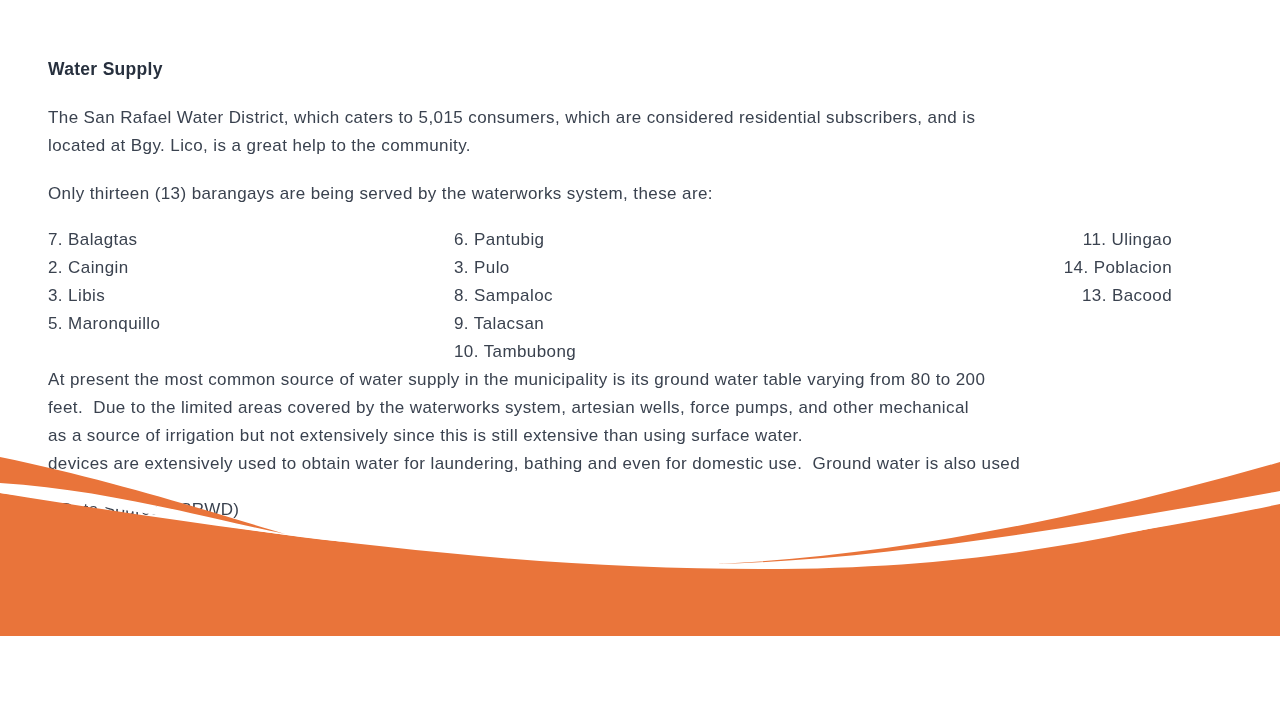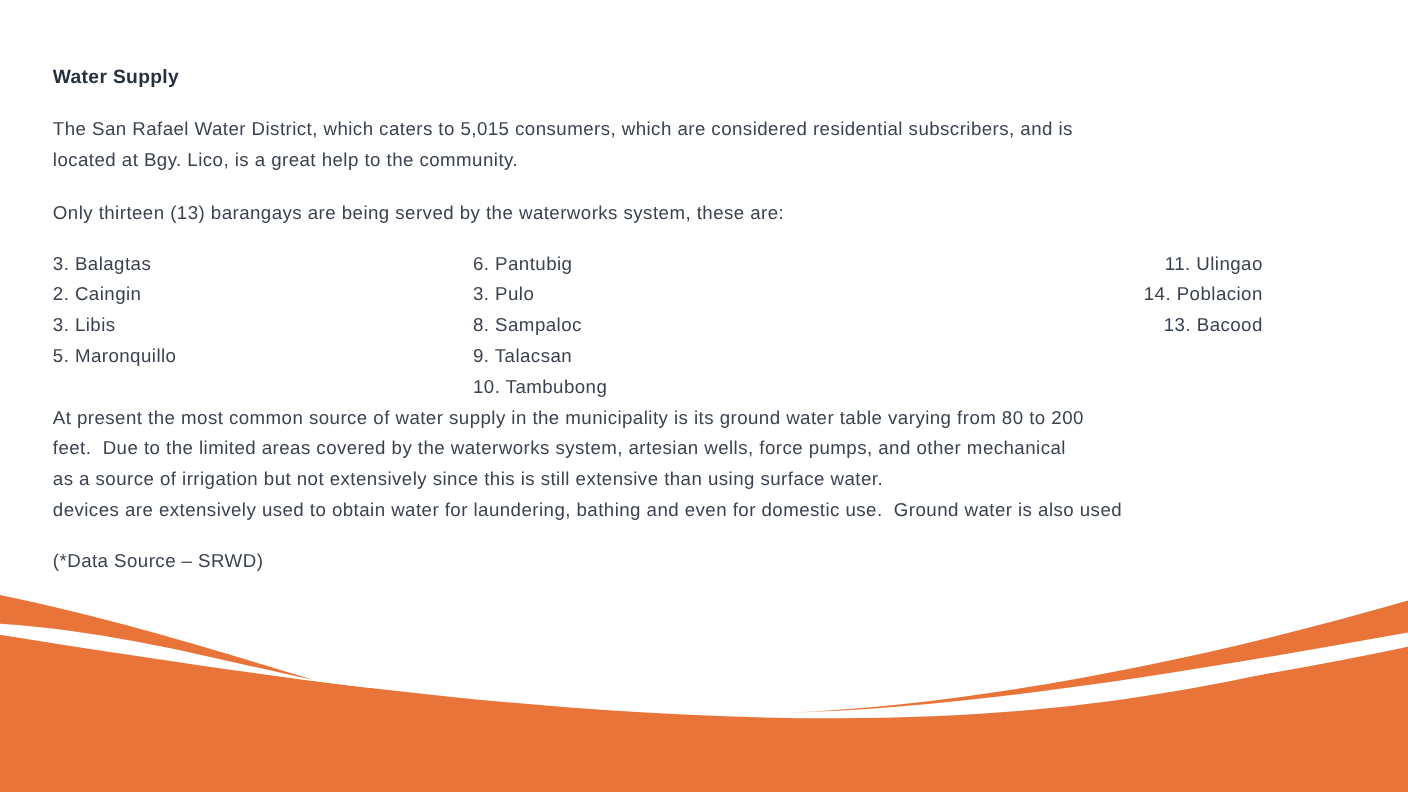--- a/index.html
+++ b/index.html
@@ -11,21 +11,21 @@
   * { margin: 0; padding: 0; box-sizing: border-box; }
   html, body { width: 1280px; height: 720px; }
   body {
     font-family: "Liberation Sans", "DejaVu Sans", sans-serif;
     background: var(--background);
     overflow: hidden;
   }
   .page {
     position: relative;
     width: 1280px;
-    height: 720px;
+    height: 636px;
     background: var(--background);
     overflow: hidden;
   }
   .content {
     position: absolute;
     top: 58px;
     left: 48px;
     width: 1150px;
     color: var(--text-color);
     font-size: 17px;
@@ -41,21 +41,21 @@
     margin-bottom: 24px;
   }
   .para { margin-bottom: 18px; margin-top: 20px; }
   .line { white-space: pre; line-height: 28px; }
   .barangay-grid {
     display: flex;
     margin-bottom: 0;
   }
   .bcol { display: block; }
   .bcol-1 { width: 382px; }
-  .bcol-2 { width: 418px; }
+  .bcol-2 { width: 418px; margin-left: 24px; }
   .bcol-3 { width: 300px; text-align: right; }
   .bitem { line-height: 28px; white-space: pre; }
   .para-flow { margin-top: 0; margin-bottom: 18px; }
   .data-source { margin-top: 4px; }
   .wave {
     position: absolute;
     left: 0;
     bottom: 0;
     width: 1280px;
     height: 190px;
@@ -77,21 +77,21 @@
       <div class="line">The San Rafael Water District, which caters to 5,015 consumers, which are considered residential subscribers, and is</div>
       <div class="line">located at Bgy. Lico, is a great help to the community.</div>
     </div>
 
     <div class="para">
       <div class="line">Only thirteen (13) barangays are being served by the waterworks system, these are:</div>
     </div>
 
     <div class="barangay-grid">
       <div class="bcol bcol-1">
-        <div class="bitem">3. Balagtas</div>
+        <div class="bitem">7. Balagtas</div>
         <div class="bitem">2. Caingin</div>
         <div class="bitem">3. Libis</div>
         <div class="bitem">5. Maronquillo</div>
       </div>
       <div class="bcol bcol-2">
         <div class="bitem">6. Pantubig</div>
         <div class="bitem">3. Pulo</div>
         <div class="bitem">8. Sampaloc</div>
         <div class="bitem">9. Talacsan</div>
         <div class="bitem">10. Tambubong</div>

